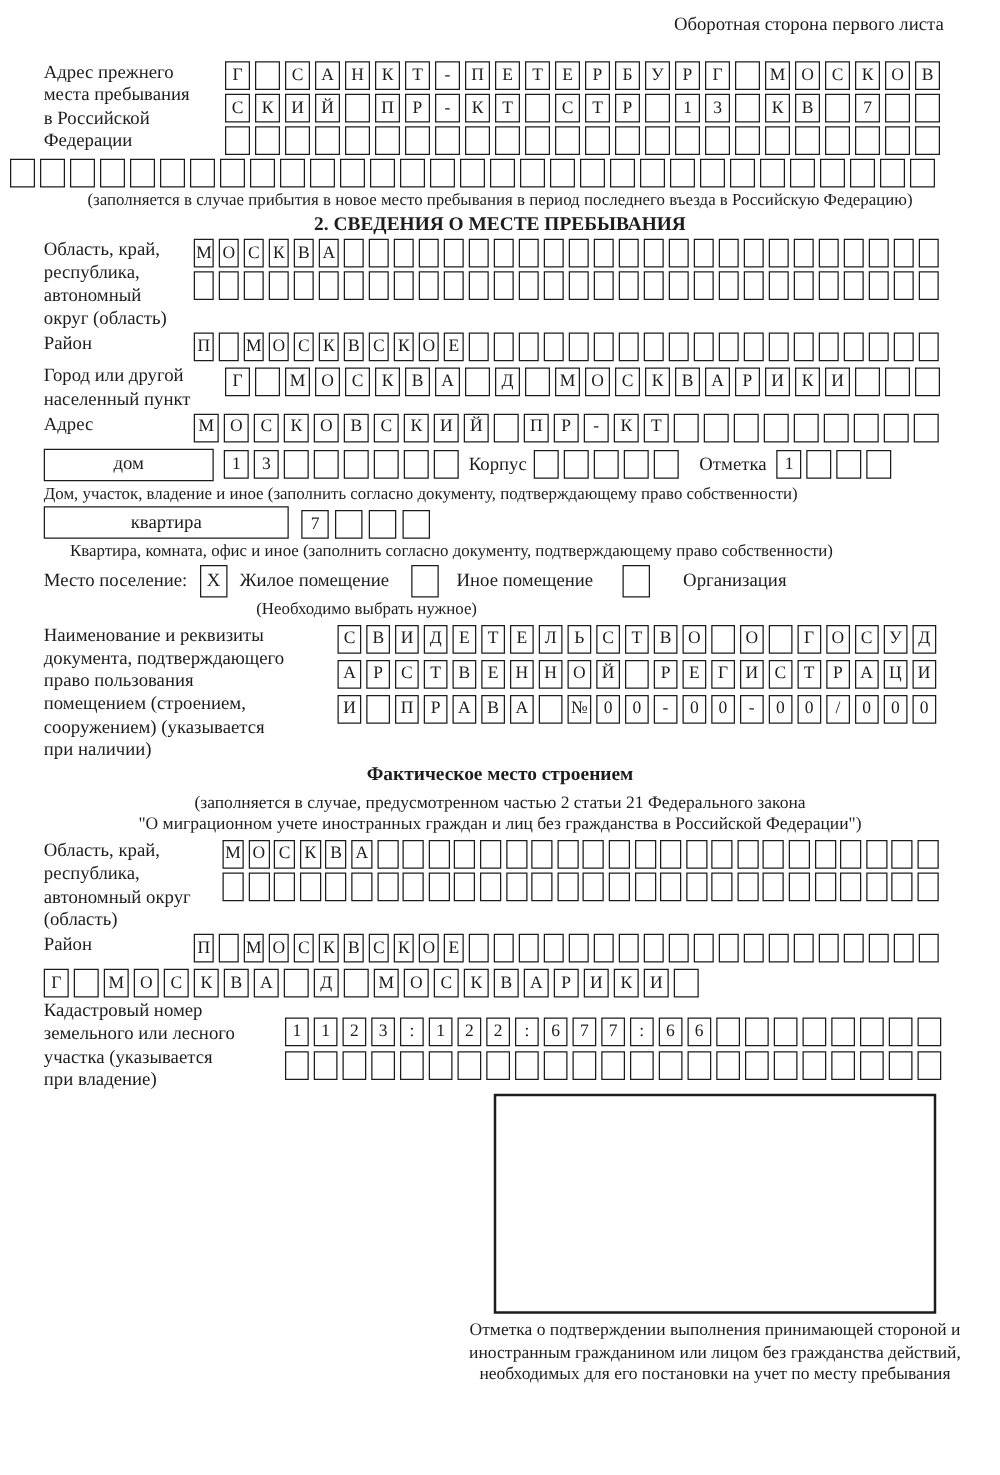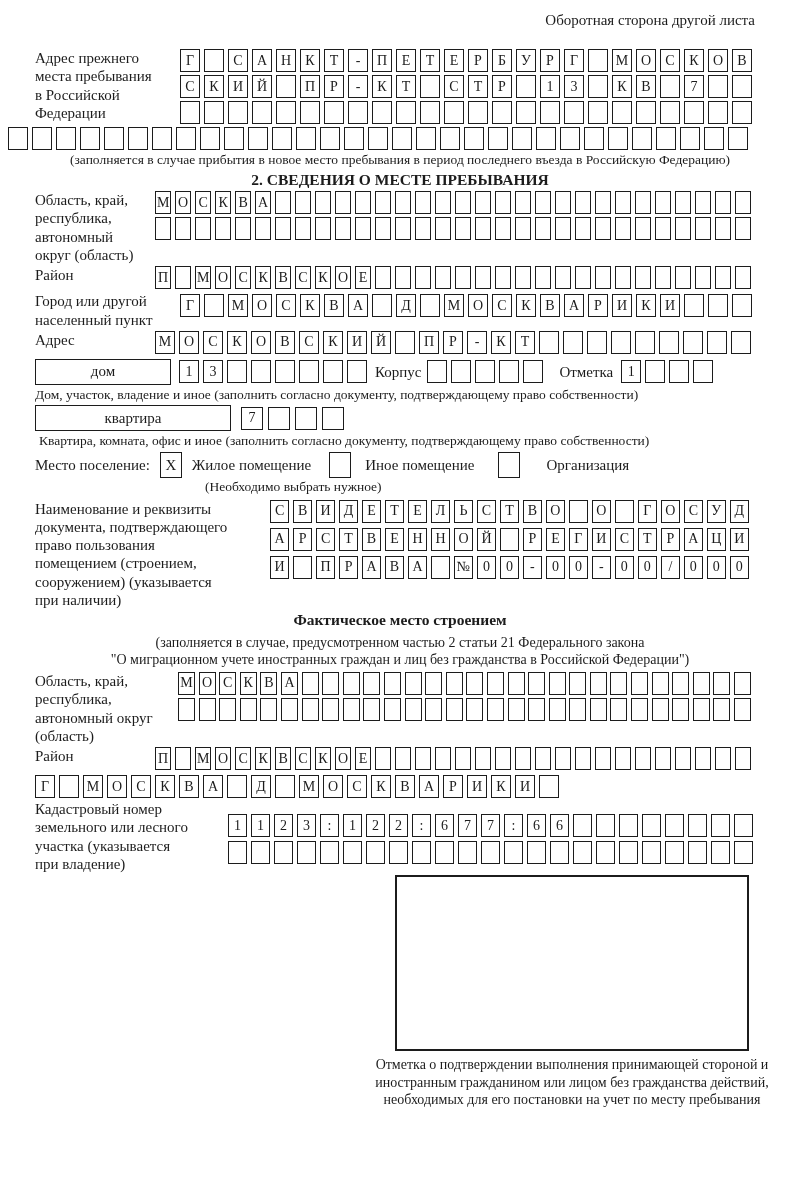--- a/index.html
+++ b/index.html
@@ -33,21 +33,21 @@
   }
   .note{font-size:13.5px;line-height:1.2;}
   .center{text-align:center;}
   .title{font-weight:bold;text-align:center;font-size:15.5px;}
   .stamp{margin:2px 0 0 395px;width:354px;height:176px;box-sizing:border-box;border:2px solid #1c1c1c;background:#fff;}
   .stampnote{width:402px;margin:5px 0 0 371px;text-align:center;font-size:14px;line-height:1.25;}
 </style>
 </head>
 <body>
 
-<div class="hdr">Оборотная сторона другой листа</div>
+<div class="hdr">Оборотная сторона первого листа</div>
 
 <div class="frow" style="margin:20px 0 0 35px">
   <div class="lbl" style="width:145px">Адрес прежнего
 места пребывания
 в Российской
 Федерации</div>
   <div class="cellrows">
     <div class="cellrow sz24">
         <span class="cell">Г</span>
         <span class="cell"></span>
@@ -359,30 +359,30 @@
   <div class="inlbl" style="padding:0 8px 0 16px">Отметка</div>
   <div class="cellrow sz24">
       <span class="cell">1</span>
       <span class="cell"></span>
       <span class="cell"></span>
       <span class="cell"></span>
     </div>
 </div>
 <div class="note" style="margin:2px 0 0 35px">Дом, участок, владение и иное (заполнить согласно документу, подтверждающему право собственности)</div>
 
-<div class="frow" style="margin:2px 0 0 35px;align-items:center">
+<div class="frow" style="margin:2px 0 0 35px;align-items:flex-end">
   <div class="wbox" style="width:196px">квартира</div>
   <div class="cellrow sz27" style="margin-left:10px">
       <span class="cell">7</span>
       <span class="cell"></span>
       <span class="cell"></span>
       <span class="cell"></span>
     </div>
 </div>
-<div class="note" style="margin:2px 0 0 39px">Квартира, комната, офис и иное (заполнить согласно документу, подтверждающему право собственности)</div>
+<div class="note" style="margin:2px 0 0 56px">Квартира, комната, офис и иное (заполнить согласно документу, подтверждающему право собственности)</div>
 
 <div class="frow" style="margin:3px 0 0 35px;align-items:center">
   <span style="line-height:26px">Место поселение:</span>
   <span class="cb" style="margin-left:10px">X</span>
   <span style="line-height:26px;margin-left:10px">Жилое помещение</span>
   <span class="cb" style="margin-left:18px"></span>
   <span style="line-height:26px;margin-left:14px">Иное помещение</span>
   <span class="cb" style="margin-left:24px"></span>
   <span style="line-height:26px;margin-left:26px">Организация</span>
 </div>

